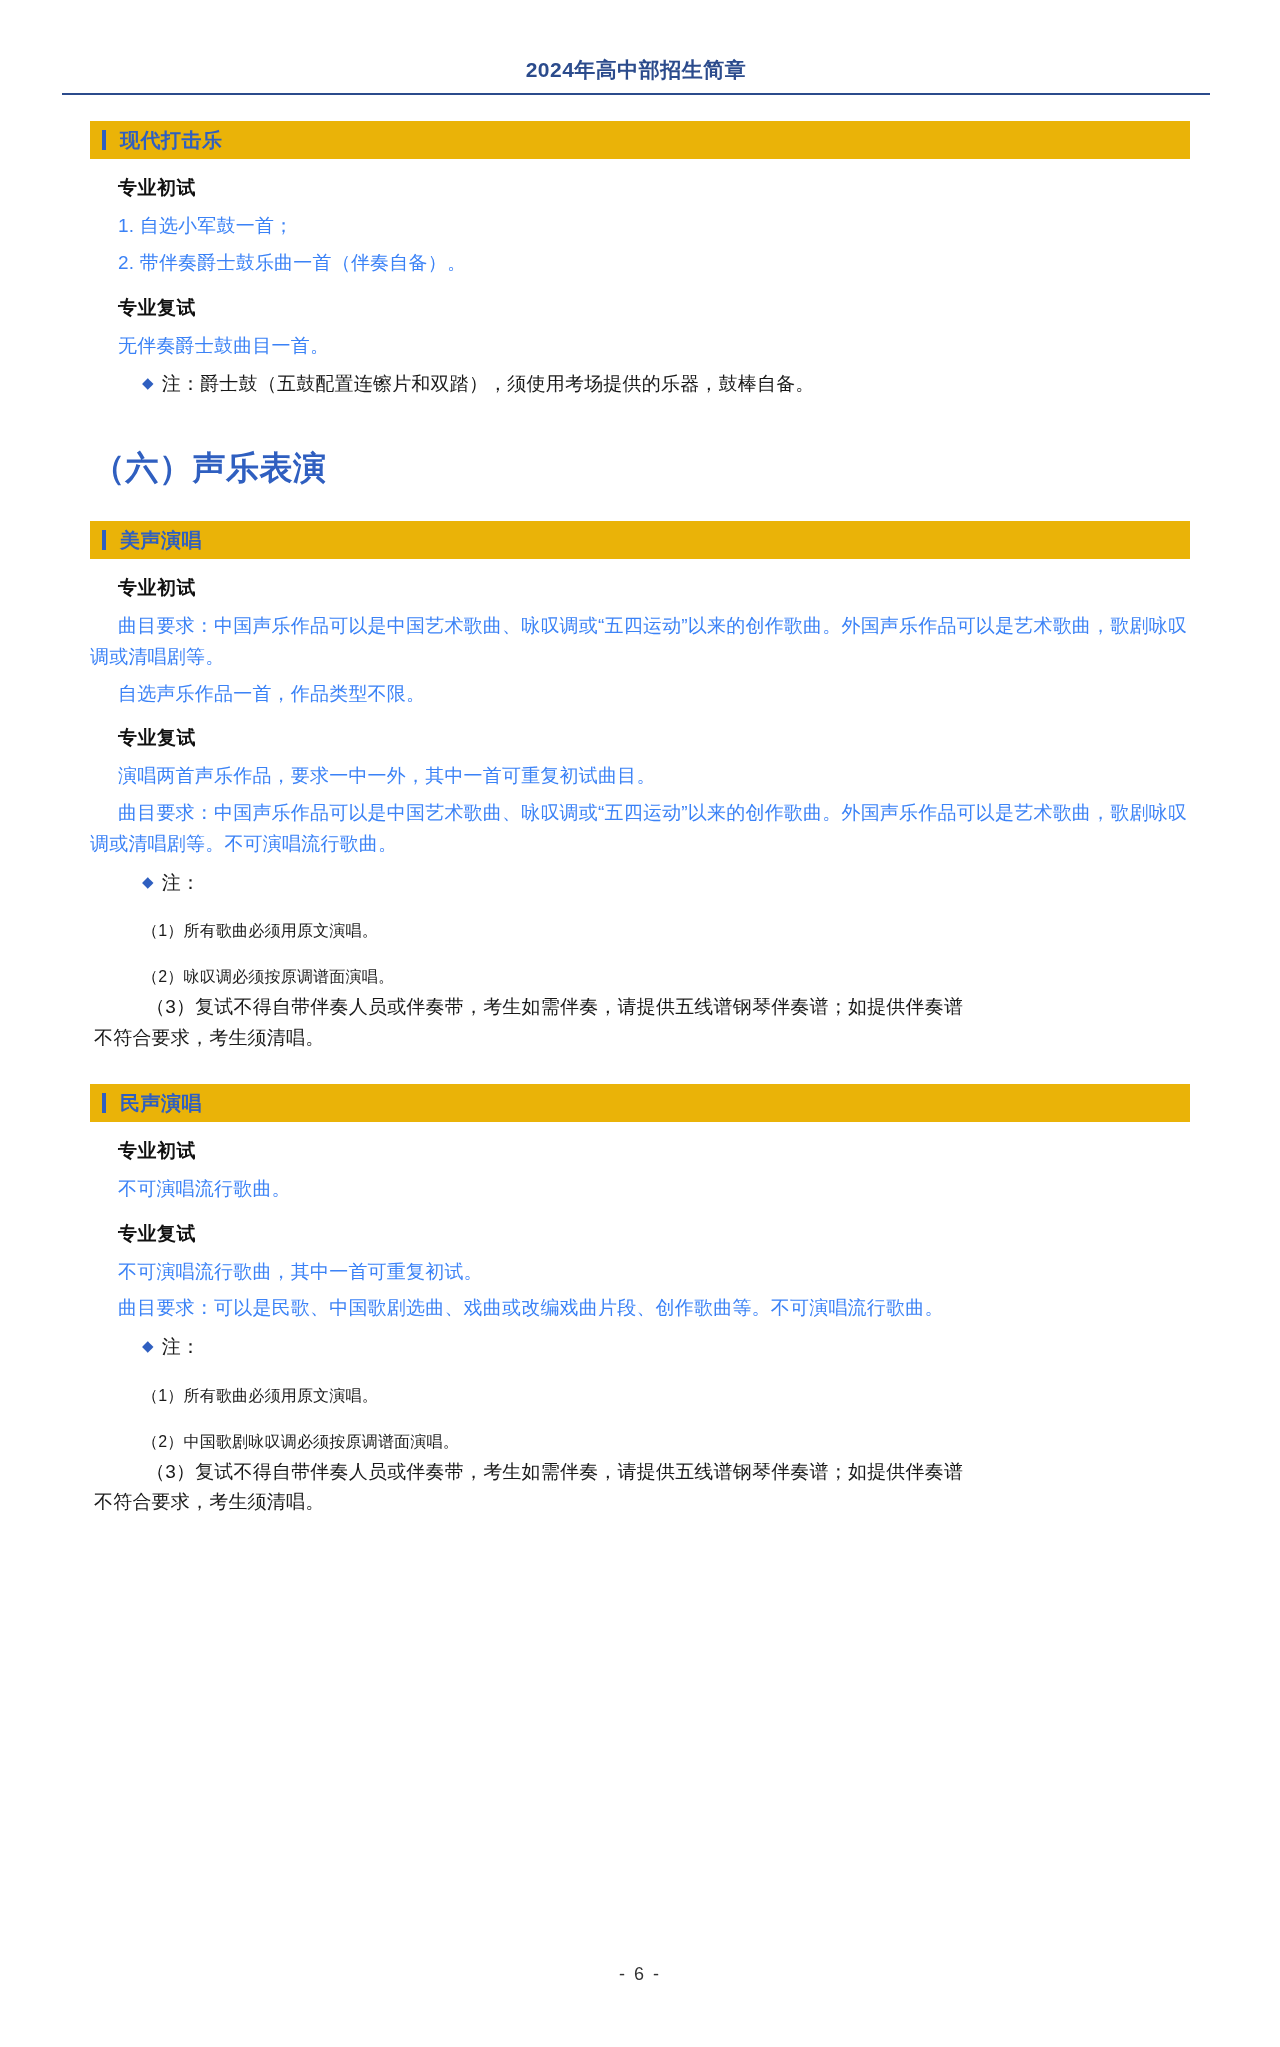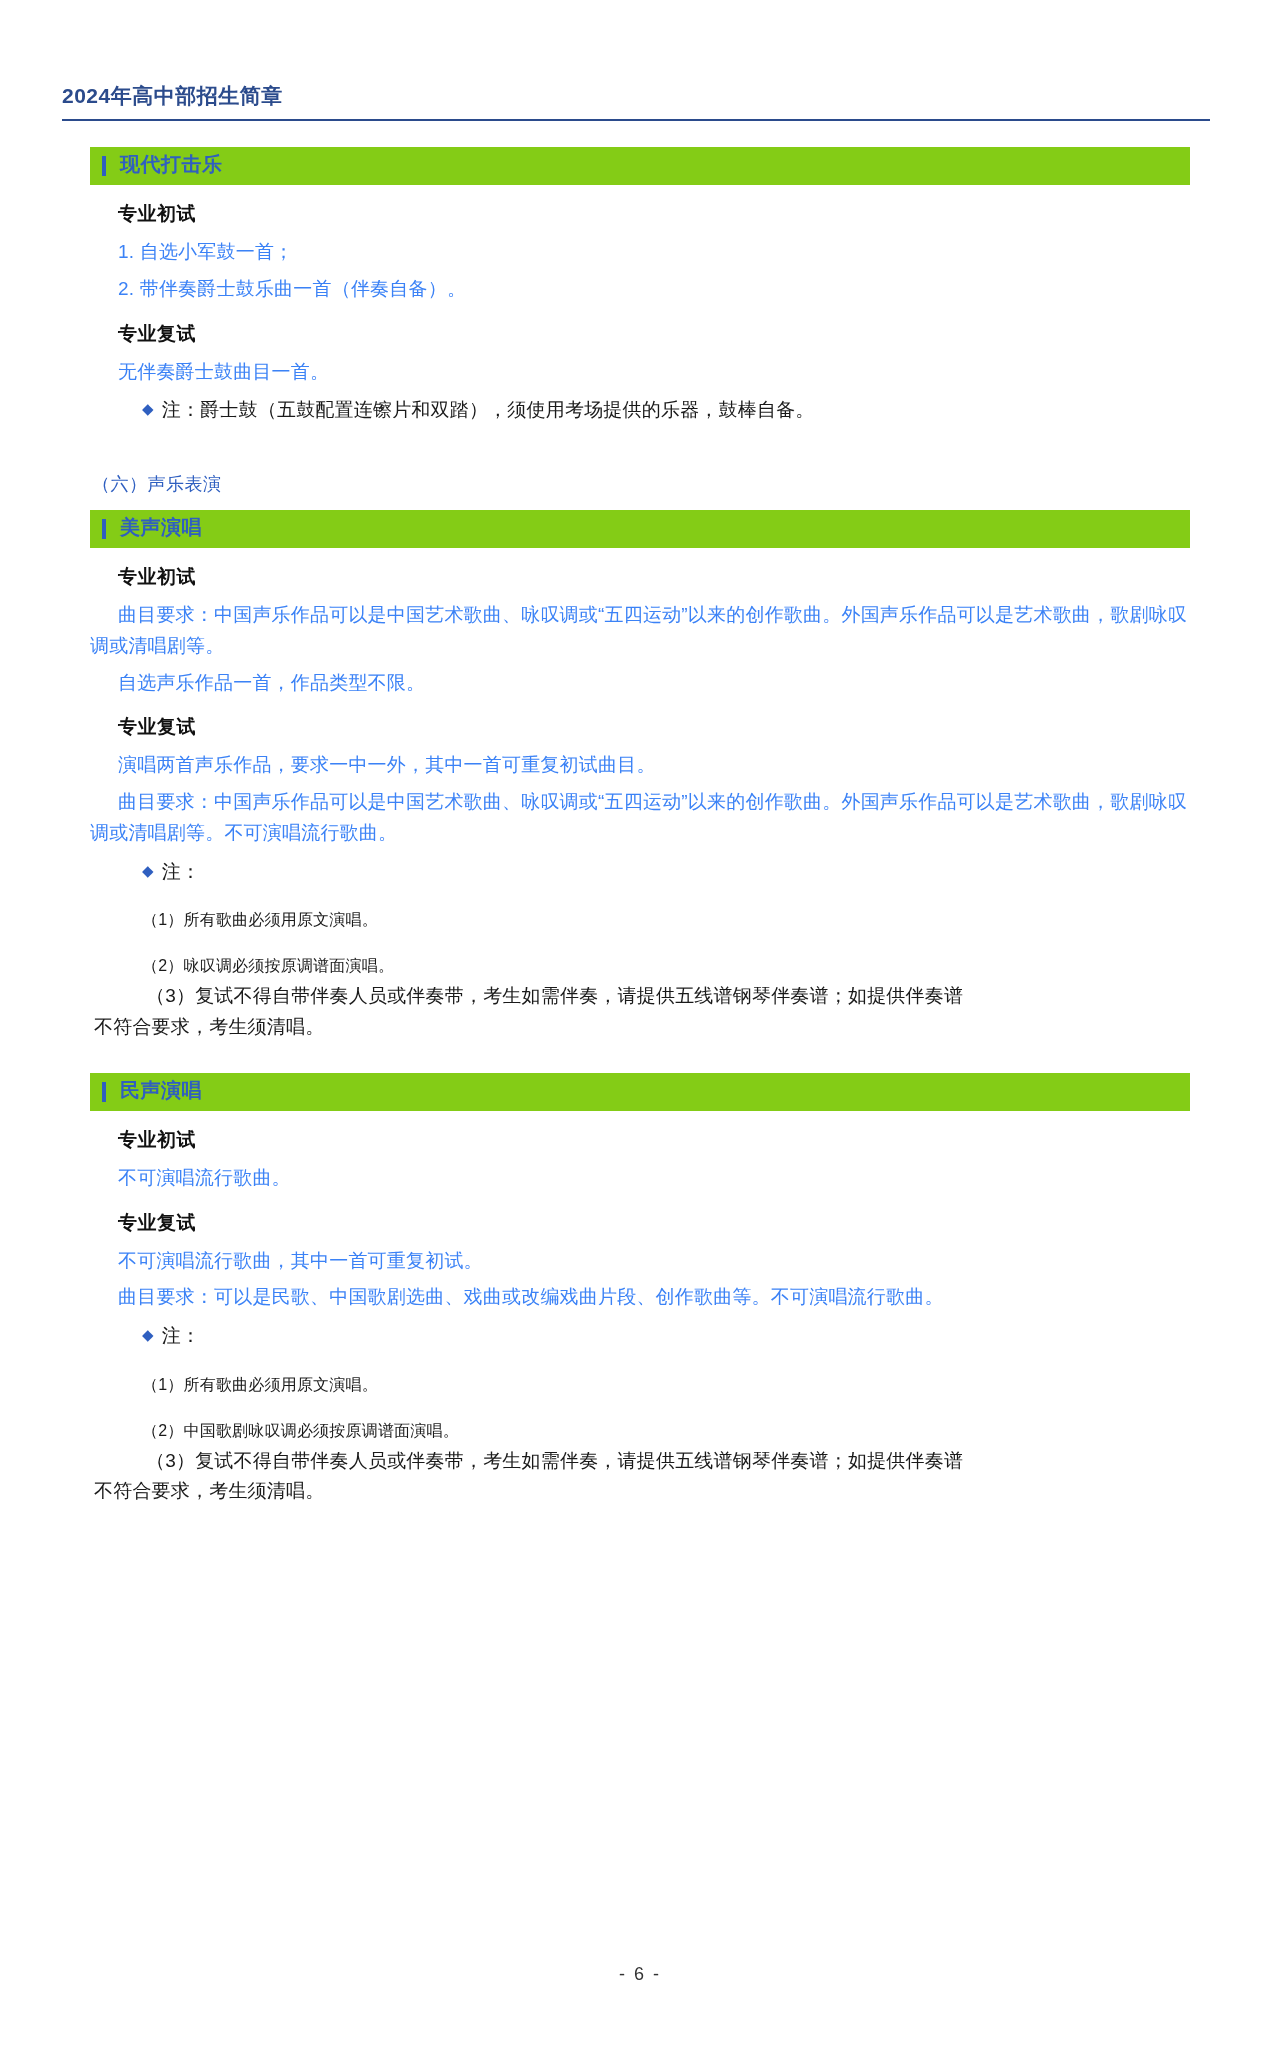--- a/index.html
+++ b/index.html
@@ -18,22 +18,22 @@
   .page {
     position: relative;
     width: 1280px;
     height: 2047px;
     box-sizing: border-box;
     padding: 0 62px;
   }
 
   
   .header {
-    padding-top: 82px;
-    text-align: left;
+    padding-top: 56px;
+    text-align: center;
     padding-right: 8px;
   }
   .header-title {
     display: inline-block;
     font-size: 21px;
     font-weight: bold;
     color: #2b4b8c;
     letter-spacing: 0.5px;
     padding-bottom: 9px;
   }
@@ -44,52 +44,51 @@
     width: 100%;
   }
 
   
   .content {
     padding: 0 28px;
     margin-top: 26px;
   }
 
   .sec-band {
-    background: #84cc16;
+    background: #eab308;
     height: 38px;
     line-height: 38px;
     margin-top: 6px;
     margin-bottom: 8px;
     position: relative;
     padding-left: 30px;
     box-sizing: border-box;
-    font-family: Liberation Mono, monospace;
   }
   .sec-band .bar {
     position: absolute;
     left: 12px;
     top: 9px;
     width: 4px;
     height: 20px;
     background: #2f5fc0;
   }
   .sec-band-label {
     font-size: 20px;
     color: #2f5fc0;
     font-weight: 600;
     letter-spacing: 0.5px;
   }
 
   .big-heading {
-    font-size: 18px;
-    font-weight: normal;
+    font-size: 33px;
+    font-weight: bold;
     color: #2f5fc0;
     letter-spacing: 0.5px;
     margin-top: 46px;
-    margin-bottom: 14px;
+    margin-bottom: 30px;
     padding-left: 2px;
   }
 
   .sub-heading {
     font-size: 19px;
     font-weight: bold;
     color: #111111;
     margin: 16px 0 10px 28px;
     letter-spacing: 0.5px;
   }

